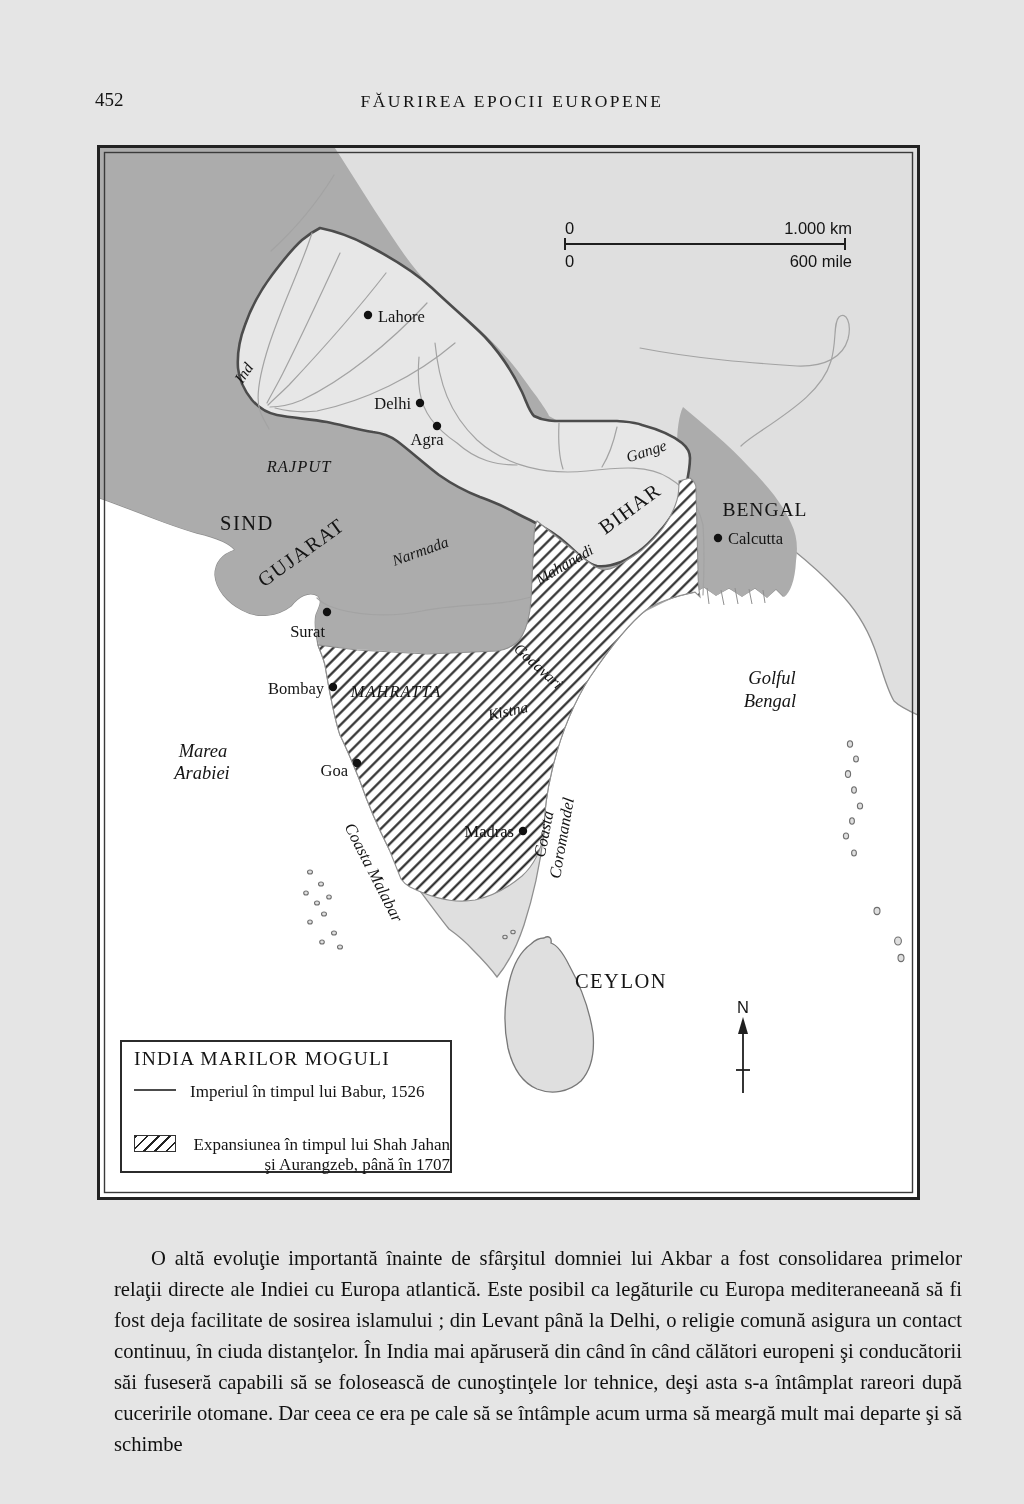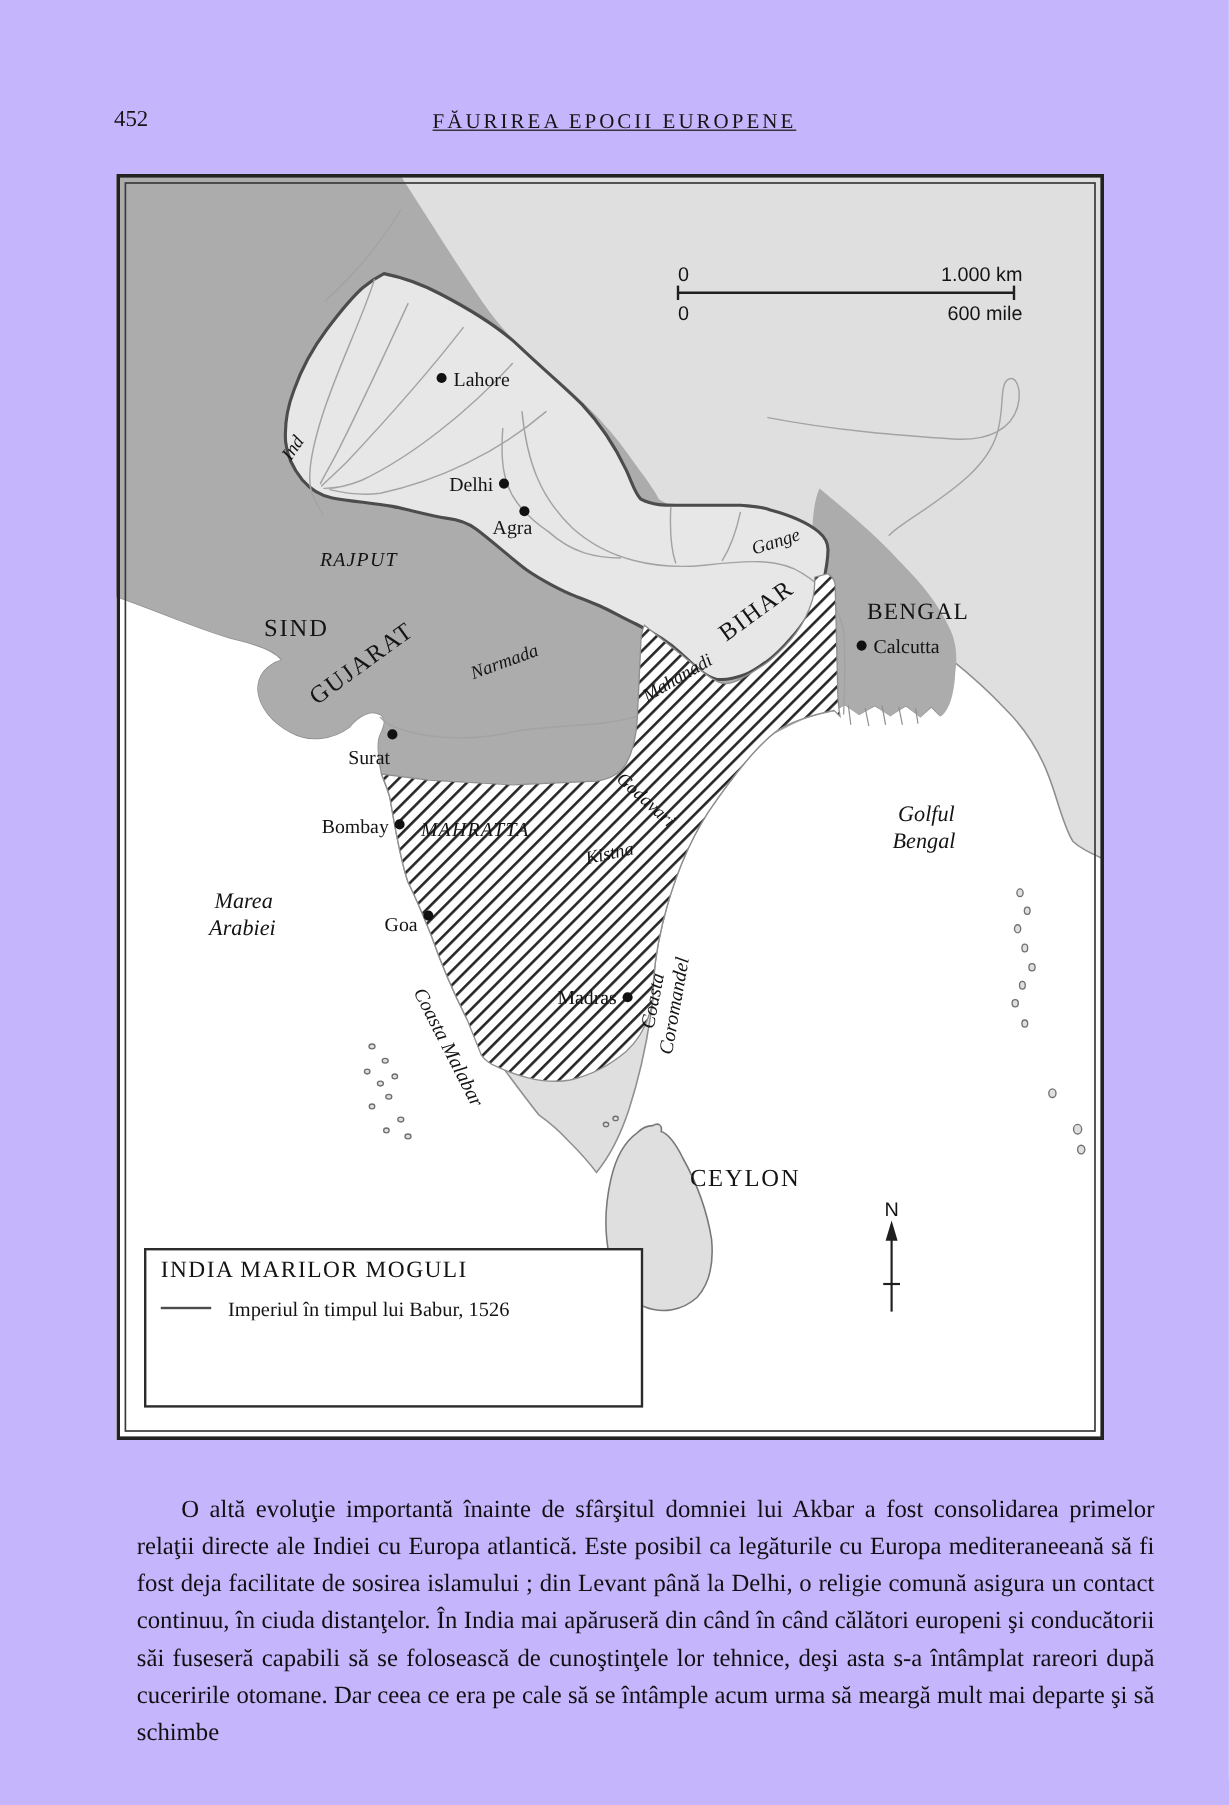--- a/index.html
+++ b/index.html
@@ -1,39 +1,39 @@
 <!DOCTYPE html>
 <html style="--sea: #ffffff; --land: #dfdfdf; --akbar: #acacac; --babur_fill: #e7e7e7; --babur_line: #4c4c4c; --hatch_line: #1f1f1f; --coastline: #8f8f8f; --river: #a3a3a3; --ink: #141414;"><head>
 <meta charset="utf-8">
 <style>
   html,body{margin:0;padding:0;}
   body{width:1024px;height:1504px;position:relative;background:#ffffff;
        font-family:"Liberation Serif",serif;color:#141414;}
-  .page{position:absolute;inset:0;background:#c4b5fd;overflow:hidden;}
+  .page{position:absolute;inset:0;background:#e5e5e5;overflow:hidden;}
 
   .header-num{position:absolute;left:95px;top:89px;font-size:19px;}
   .header-title{position:absolute;left:0;right:0;top:91px;text-align:center;
-                font-size:17.5px;letter-spacing:2.5px;text-decoration:underline;}
+                font-size:17.5px;letter-spacing:2.5px;}
 
   .map-frame{position:absolute;left:97px;top:145px;width:823px;height:1055px;background:#fff;}
   .map-frame svg{display:block;}
 
   
   text{fill:var(--ink,#141414);}
   .lbl-city{font:16.5px "Liberation Serif",serif;}
   .lbl-region{font:20.5px "Liberation Serif",serif;letter-spacing:1.5px;}
   .lbl-region-s{font:19.5px "Liberation Serif",serif;letter-spacing:1px;}
   .lbl-region-i{font:italic 16.5px "Liberation Serif",serif;letter-spacing:1px;}
   .lbl-water{font:italic 18.5px "Liberation Serif",serif;}
   .lbl-river{font:italic 15.5px "Liberation Serif",serif;}
   .lbl-coast{font:italic 16.5px "Liberation Serif",serif;}
   .lbl-sans{font:16.5px "Liberation Sans",sans-serif;}
 
   
-  .legend-box{position:absolute;left:23px;top:895px;width:416px;height:133px;
+  .legend-box{position:absolute;left:23px;top:895px;width:332px;height:133px;
               background:#fff;border:2px solid #2b2b2b;box-sizing:border-box;}
   .legend-title{position:absolute;left:12px;top:6px;font-size:19.5px;letter-spacing:1.2px;}
   .legend-row{position:absolute;left:12px;display:flex;align-items:flex-start;}
   .row1{top:40px}.row2{top:66px}.row3{top:93px}
   .lg-sym{width:42px;height:17px;margin-right:14px;flex:none;box-sizing:border-box;}
   .sym-line{height:0;border:none;border-top:2.6px solid #4c4c4c;margin-top:7px;}
   .sym-fill{background:var(--akbar,#acacac);border:1.2px solid #555;}
   .sym-hatch{background:repeating-linear-gradient(135deg,#222 0,#222 1.8px,#fff 1.8px,#fff 8px);
              border:1.2px solid #333;}
   .legend-label{font-size:17px;line-height:20px;max-width:306px;text-align:right;}
@@ -227,17 +227,21 @@
       <rect x="1.5" y="1.5" width="820" height="1052" fill="none" stroke="#222" stroke-width="3"></rect>
       <rect x="7.5" y="7.5" width="808" height="1040" fill="none" stroke="#3a3a3a" stroke-width="1.4"></rect>
     </svg>
 
     <div class="legend-box">
       <div class="legend-title">INDIA MARILOR MOGULI</div>
       <div class="legend-row row1">
         <div class="lg-sym sym-line"></div>
         <div class="legend-label">Imperiul în timpul lui Babur, 1526</div>
       </div>
+      <div class="legend-row row3">
+        <div class="lg-sym sym-hatch"></div>
+        <div class="legend-label">Expansiunea în timpul lui Shah Jahan şi Aurangzeb, până în 1707</div>
+      </div>
     </div>
   </div>
 
   <p class="body-text">O altă evoluţie importantă înainte de sfârşitul domniei lui Akbar a fost consolidarea primelor relaţii directe ale Indiei cu Europa atlantică. Este posibil ca legăturile cu Europa mediteraneeană să fi fost deja facilitate de sosirea islamului ; din Levant până la Delhi, o religie comună asigura un contact continuu, în ciuda distanţelor. În India mai apăruseră din când în când călători europeni şi conducătorii săi fuseseră capabili să se folosească de cunoştinţele lor tehnice, deşi asta s-a întâmplat rareori după cuceririle otomane. Dar ceea ce era pe cale să se întâmple acum urma să meargă mult mai departe şi să schimbe</p>
 </div>
 
 </body></html>

